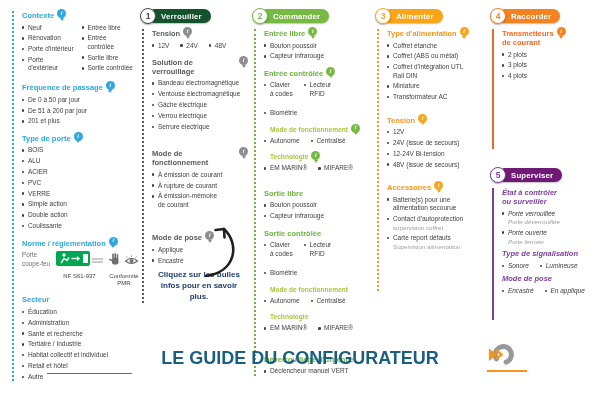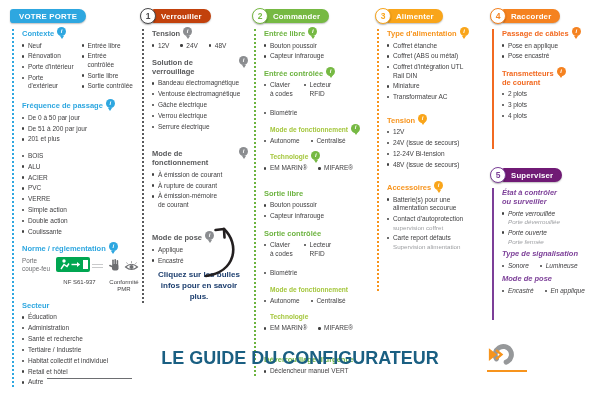--- a/index.html
+++ b/index.html
@@ -65,23 +65,20 @@
   .logo{position:absolute;left:486px;top:340px;display:flex;align-items:flex-start;}
   .logo-text{font-size:27px;color:#949699;line-height:1;letter-spacing:1px;}
   .logo-mark{margin-left:2px;margin-top:2px;}
   .logo-tag{position:absolute;left:1px;top:30px;width:40px;height:2px;background:#F7941D;}
 </style>
 </head>
 <body>
 
 <div class="canvas">
   <div class="col" id="c1">
-      <div class="col-header">
-        <span class="pill noband" style="background: rgb(46, 167, 224);">VOTRE PORTE</span>
-      </div>
       <div class="col-body" style="border-left-color: rgb(46, 167, 224);">
         <section class="sec">
           <div class="heading" style="color: rgb(46, 167, 224);">
             <span class="htext">Contexte</span>
             <span class="bubble" style="--c: #2EA7E0;">i</span>
           </div>
           <div class="cols">
             <div class="colcell">
               <div class="itemblock">
                 <div class="item">
@@ -154,20 +151,24 @@
             </div>
           </div>
           <div class="itemblock">
             <div class="item">
               <span class="dot"></span>
               <span class="itxt">201 et plus</span>
             </div>
           </div>
         </section>
         <section class="sec">
+          <div class="heading" style="color: rgb(46, 167, 224);">
+            <span class="htext">Type de porte</span>
+            <span class="bubble" style="--c: #2EA7E0;">i</span>
+          </div>
           <div class="itemblock">
             <div class="item">
               <span class="dot"></span>
               <span class="itxt">BOIS</span>
             </div>
           </div>
           <div class="itemblock">
             <div class="item">
               <span class="dot"></span>
               <span class="itxt">ALU</span>
@@ -299,21 +300,21 @@
               <span class="itxt">Autre</span>
               <span class="fill-line"></span>
             </div>
           </div>
         </section>
       </div>
     </div>
   <div class="col" id="c2">
       <div class="col-header">
         <span class="badge" style="border-color: rgb(74, 74, 76); color: rgb(74, 74, 76);">1</span>
-        <span class="pill" style="background: #c2410c;">Verrouiller</span>
+        <span class="pill" style="background: #14532d;">Verrouiller</span>
       </div>
       <div class="col-body" style="border-left-color: rgb(88, 89, 91);">
         <section class="sec">
           <div class="heading" style="color: rgb(88, 89, 91);">
             <span class="htext">Tension</span>
             <span class="bubble" style="--c: #8B8D90;">i</span>
           </div>
           <div class="row">
             <div class="itemblock">
               <div class="item">
@@ -729,38 +730,20 @@
           </div>
         </section>
       </div>
     </div>
   <div class="col" id="c5">
       <div class="col-header">
         <span class="badge" style="border-color: rgb(245, 130, 32); color: rgb(245, 130, 32);">4</span>
         <span class="pill" style="background: rgb(245, 130, 32);">Raccorder</span>
       </div>
       <div class="col-body solid" style="border-left-color: rgb(242, 106, 33);">
-        <section class="sec">
-          <div class="heading" style="color: rgb(242, 106, 33);">
-            <span class="htext">Passage de câbles</span>
-            <span class="bubble" style="--c: #F58220;">i</span>
-          </div>
-          <div class="itemblock">
-            <div class="item">
-              <span class="dot"></span>
-              <span class="itxt">Pose en applique</span>
-            </div>
-          </div>
-          <div class="itemblock">
-            <div class="item">
-              <span class="dot"></span>
-              <span class="itxt">Pose encastré</span>
-            </div>
-          </div>
-        </section>
         <section class="sec">
           <div class="heading" style="color: rgb(242, 106, 33);">
             <span class="htext">Transmetteurs
 de courant</span>
             <span class="bubble" style="--c: #F58220;">i</span>
           </div>
           <div class="itemblock">
             <div class="item">
               <span class="dot"></span>
               <span class="itxt">2 plots</span>

